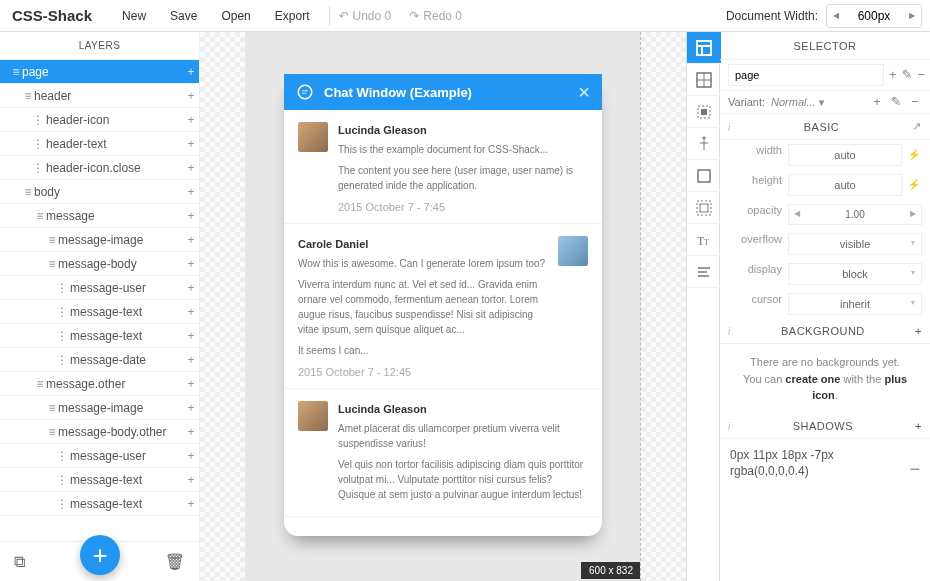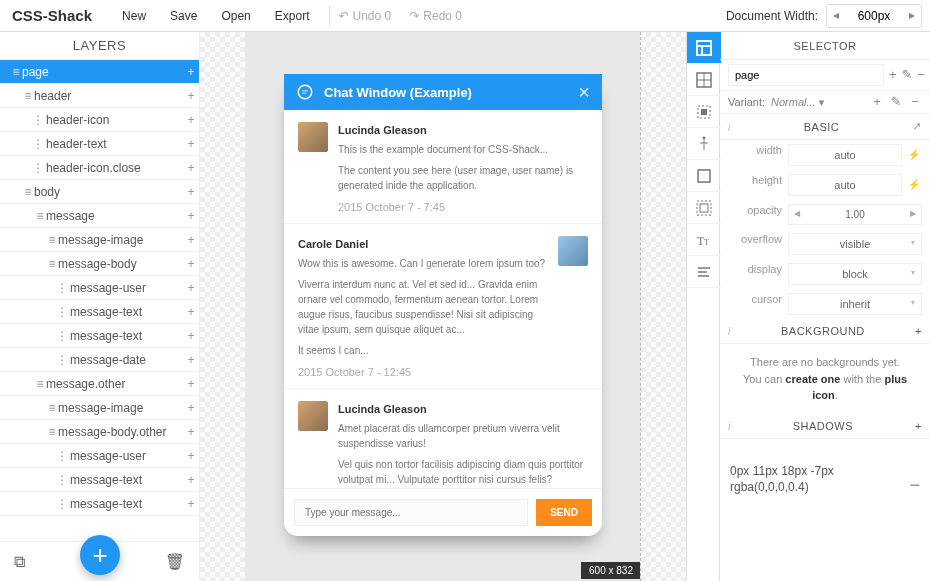--- a/index.html
+++ b/index.html
@@ -12,21 +12,21 @@
 .toolbar .ur { display: flex; gap: 18px; color: #aaa; }
 .toolbar .ur span::before { content: "↶"; margin-right: 4px; }
 .toolbar .ur span:last-child::before { content: "↷"; }
 .toolbar .spacer { flex: 1; }
 .doc-width { display: flex; align-items: center; gap: 8px; font-size: 12px; }
 .doc-width .stepper { display: flex; align-items: center; border: 1px solid #ddd; border-radius: 3px; }
 .doc-width .stepper .btn { width: 18px; height: 22px; text-align: center; line-height: 22px; cursor: pointer; color: #888; font-size: 8px; }
 .doc-width .stepper input { width: 58px; border: none; text-align: center; font-size: 12px; outline: none; }
 .main { display: flex; height: 549px; }
 .left { width: 200px; border-right: 1px solid #eee; display: flex; flex-direction: column; }
-.left .head { height: 28px; line-height: 28px; text-align: center; font-size: 13px; letter-spacing: 0.5px; color: #555; border-bottom: 1px solid #eee; }
+.left .head { height: 28px; line-height: 28px; text-align: center; font-size: 10px; letter-spacing: 0.5px; color: #555; border-bottom: 1px solid #eee; }
 .layers { flex: 1; overflow-y: auto; position: relative; }
 .layer { display: flex; align-items: center; height: 24px; border-bottom: 1px solid #f0f0f0; font-size: 12px; color: #555; cursor: pointer; }
 .layer.sel { background: #2196f3; color: #fff; }
 .layer .ind { display: inline-block; }
 .layer .grip { width: 12px; text-align: center; color: #999; margin-left: 4px; }
 .layer.sel .grip { color: #cfe7fb; }
 .layer .add, .layer .dots { width: 16px; text-align: center; color: #999; cursor: pointer; }
 .layer.sel .add { color: #cfe7fb; }
 .layer .txt { flex: 1; }
 .layers::-webkit-scrollbar { width: 6px; }
@@ -75,21 +75,21 @@
 .prop { display: flex; align-items: flex-start; padding: 4px 8px; gap: 6px; font-size: 11px; }
 .prop .plab { width: 54px; text-align: right; color: #999; }
 .prop .pval { flex: 1; border: 1px solid #eee; padding: 4px 6px; text-align: center; color: #666; cursor: pointer; position: relative; }
 .prop .pval.vdd::after { content: "▾"; position: absolute; right: 6px; color: #bbb; font-size: 8px; }
 .prop .extra { width: 14px; height: 22px; color: #999; text-align: center; line-height: 22px; cursor: pointer; font-size: 10px; }
 .prop .step3 { display: flex; flex: 1; border: 1px solid #eee; }
 .prop .step3 span { flex: 1; text-align: center; padding: 4px 0; color: #666; font-size: 10px; cursor: pointer; }
 .prop .step3 span:first-child, .prop .step3 span:last-child { flex: 0 0 16px; color: #aaa; font-size: 8px; }
 .bg-note { font-size: 11px; color: #888; text-align: center; padding: 10px 12px; line-height: 1.5; }
 .bg-note b { color: #333; font-weight: 600; }
-.shadow-row { display: flex; align-items: flex-end; padding: 24px 10px; font-size: 12px; color: #555; }
+.shadow-row { display: flex; align-items: flex-end; padding: 8px 10px; font-size: 12px; color: #555; }
 .shadow-row .txt { flex: 1; line-height: 1.4; }
 .shadow-row .rm { color: #888; font-size: 18px; cursor: pointer; }
 </style>
 </head>
 <body>
 
 <div class="toolbar">
   <span class="logo">CSS-Shack</span>
   <div class="menu">
     <span>New</span>
@@ -272,24 +272,20 @@
             </div>
             <div class="msg">
               <div class="avatar"></div>
               <div class="msg-body">
                 <div class="user">Lucinda Gleason</div>
                 <div class="t">Amet placerat dis ullamcorper pretium viverra velit suspendisse varius!</div>
                 <div class="t">Vel quis non tortor facilisis adipiscing diam quis porttitor volutpat mi... Vulputate porttitor nisi cursus felis? Quisque at sem justo a pulvinar augue interdum lectus!</div>
               </div>
             </div>
           </div>
-        <div class="chat-input">
-          <input placeholder="Type your message..." style="">
-          <button>SEND</button>
-        </div>
       </div>
     </div>
     <div class="size-tag">600 x 832</div>
   </div>
 
   <div class="tool-col" id="tool-col">
       <div class="tb active">
         <svg viewBox="0 0 18 18">
           <rect x="2" y="2" width="14" height="14" fill="none" stroke="#fff" stroke-width="2"></rect>
           <line x1="2" y1="7" x2="16" y2="7" stroke="#fff" stroke-width="2"></line>

